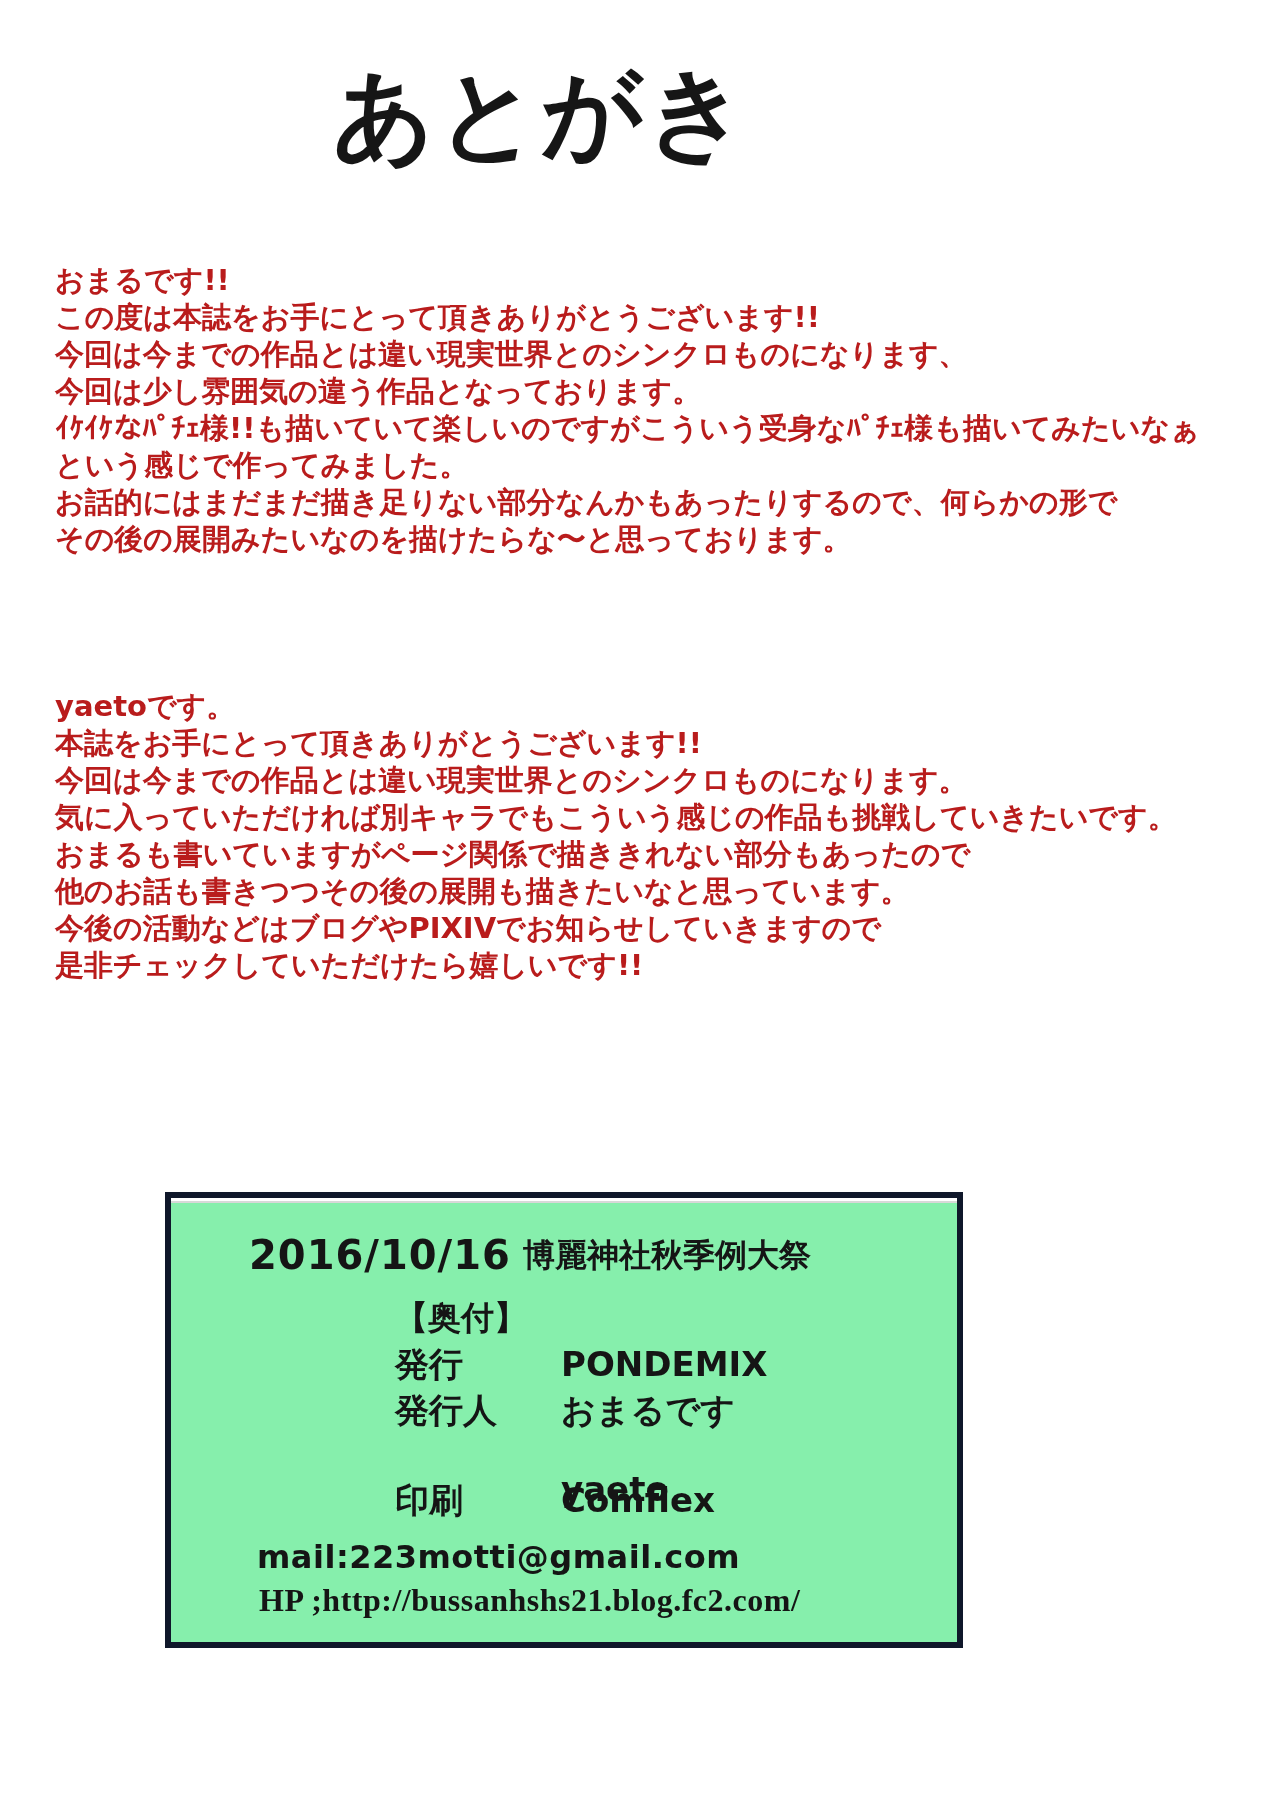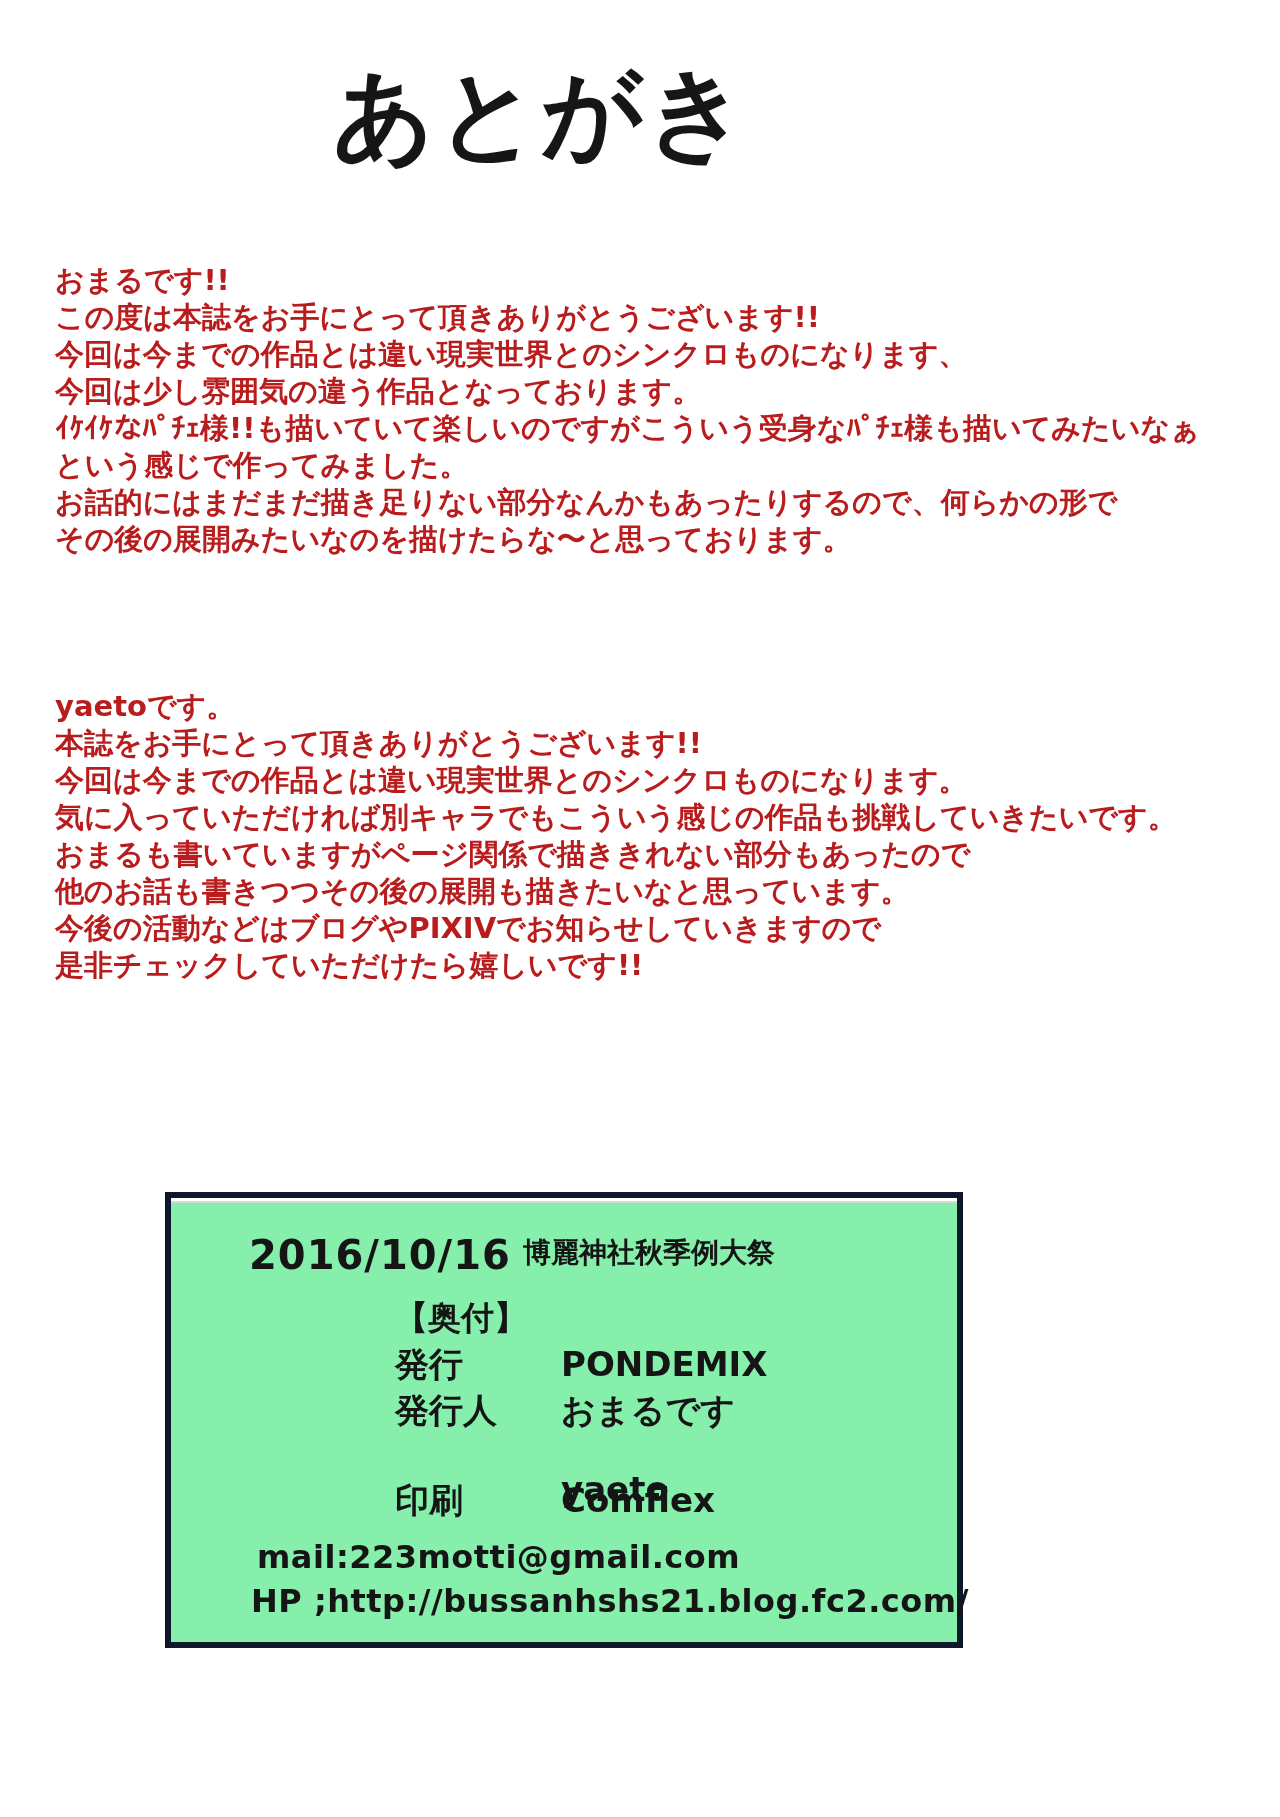--- a/index.html
+++ b/index.html
@@ -56,21 +56,21 @@
     left: 78px;
     top: 34px;
     font-size: 40px;
     font-weight: 700;
     letter-spacing: 1px;
   }
   .c-event {
     position: absolute;
     left: 352px;
     top: 36px;
-    font-size: 28px;
+    font-size: 32px;
     font-weight: 700;
   }
   .c-section {
     position: absolute;
     left: 224px;
     top: 98px;
     font-size: 33px;
     font-weight: 700;
     text-align: right;
   }
@@ -94,26 +94,27 @@
     position: absolute;
     left: 86px;
     top: 340px;
     font-size: 32px;
     font-weight: 700;
     letter-spacing: 0.5px;
     white-space: nowrap;
   }
   .c-hp {
     position: absolute;
-    left: 80px;
+    left: 88px;
     top: 384px;
     font-size: 32px;
     font-weight: 700;
     letter-spacing: 0.5px;
     white-space: nowrap;
+    font-family: Liberation Serif, serif;
   }
 </style>
 </head>
 <body>
 
 <div class="page">
 
   <h1 class="title">あとがき</h1>
 
   <div class="para para-omaru">

